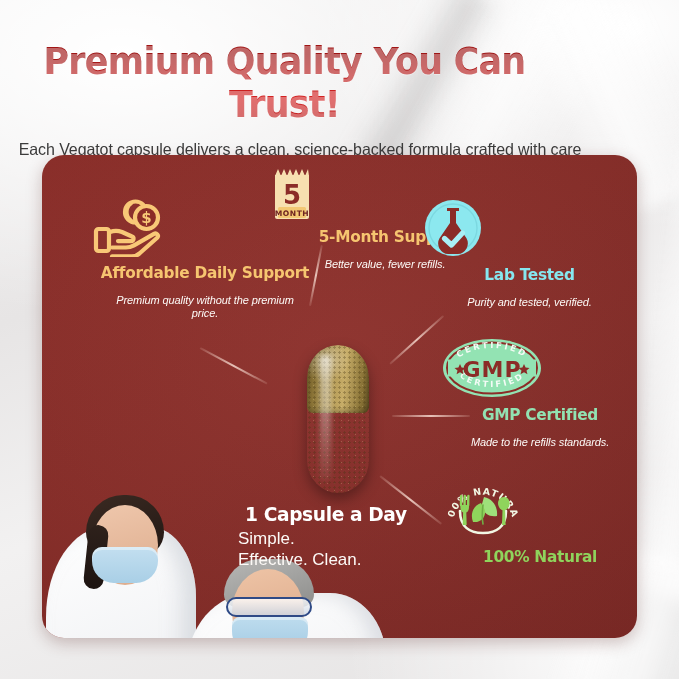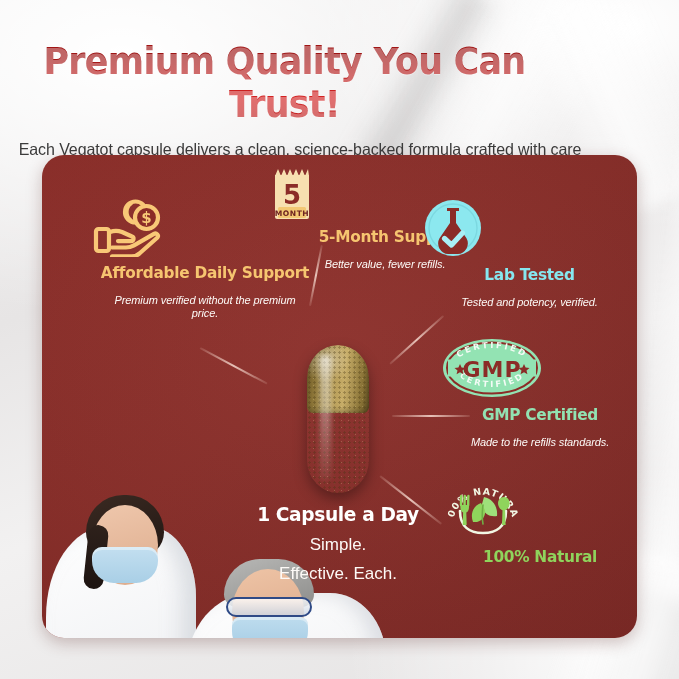--- a/index.html
+++ b/index.html
@@ -67,21 +67,21 @@
   .feat .icon{display:block;margin:0 auto;}
   .feat h3{margin:6px 0 2px;font-family:"DejaVu Sans",sans-serif;
     font-size:16.5px;font-weight:bold;letter-spacing:-.3px;transform:scaleX(.93);}
   .feat p{margin:12px;font-size:11px;font-style:italic;color:#fdfaf7;line-height:1.22;letter-spacing:-.1px;}
   .gold h3{color:#f6c570;}
   .cyan h3{color:#86e7ef;}
   .mint h3{color:#92e2b2;}
   .green h3{color:#8fd45c;}
 
   
-  #center-block{position:absolute;left:238px;top:345px;width:200px;text-align:center;}
+  #center-block{position:absolute;left:238px;top:345px;width:200px;}
   .cap-wrap{position:relative;width:62px;height:148px;margin:0 auto;}
   .capsule{position:absolute;inset:0;border-radius:31px/33px;overflow:hidden;
     box-shadow:0 6px 14px rgba(0,0,0,.34);}
   .cap-body{position:absolute;left:0;top:56px;width:100%;height:92px;
     border-radius:0 0 31px 31px;
     background:
       radial-gradient(60% 40% at 28% 25%, rgba(255,255,255,.34), rgba(255,255,255,0) 70%),
       linear-gradient(95deg,#6d5a26 0%,#8a7436 14%,#b49a55 42%,#cdb border 0,#c9b06a 58%,#8a7335 86%,#5f4e22 100%);
   }
   .cap-top{position:absolute;left:0;top:0;width:100%;height:68px;
@@ -93,21 +93,21 @@
   .cap-grain{position:absolute;inset:0;opacity:.5;
     background-image:
       radial-gradient(rgba(70,55,20,.65) 1px, transparent 1.2px),
       radial-gradient(rgba(240,220,160,.5) .8px, transparent 1px);
     background-size:5px 5px, 7px 7px;
     background-position:0 0, 3px 2px;}
   .cap-gloss{position:absolute;left:13px;top:10px;width:11px;height:126px;border-radius:8px;
     background:linear-gradient(180deg,rgba(255,255,255,.55),rgba(255,255,255,.06));filter:blur(2.5px);}
   #center-block h3{margin:9px 0 2px;font-family:"DejaVu Sans",sans-serif;font-size:20px;
     font-weight:bold;color:#fff;letter-spacing:-.4px;transform:scaleX(.93);}
-  #center-block p{margin:8px;font-size:17px;color:#fdfaf7;line-height:1.24;}
+  #center-block p{margin:0;font-size:17px;color:#fdfaf7;line-height:1.24;}
 
   
   .photo{position:absolute;left:-6px;top:330px;width:360px;height:349px;overflow:hidden;}
   .coat{position:absolute;background:linear-gradient(160deg,#ffffff 0%,#f2f3f5 55%,#dfe2e6 100%);}
   .wfig{left:10px;top:42px;width:150px;height:250px;border-radius:60px 46px 8px 8px/90px 70px 8px 8px;
     box-shadow:inset -14px 0 20px rgba(195,200,208,.55);}
   .mfig{left:150px;top:108px;width:200px;height:200px;border-radius:66px 56px 6px 6px/78px 66px 6px 6px;
     box-shadow:inset -12px 0 18px rgba(195,200,208,.5);}
   .head{position:absolute;border-radius:50%;}
   .whead{left:56px;top:20px;width:66px;height:80px;background:linear-gradient(165deg,#efc7ac,#dcab8c);}
@@ -166,21 +166,21 @@
           </g>
           <text x="56.5" y="28" font-family="DejaVu Sans, sans-serif" font-size="15" font-weight="bold" fill="#f8c877" text-anchor="middle">$</text>
           <g fill="none" stroke="#f8c877" stroke-width="4.2" stroke-linecap="round" stroke-linejoin="round">
             <rect x="6" y="34" width="13" height="22" rx="2.5"></rect>
             <path d="M20 37c4-1.5 8-1.5 12 0l10 4.5c2.4 1 2 4.6-1 4.6H28"></path>
             <path d="M22 52.5h14c3 0 5.5-.8 8-2.2l20-11.4c2.4-1.4 5.3 1.6 3.2 3.8L50 58c-2.4 2.4-5.3 3.4-8.5 3.4H22"></path>
           </g>
         </svg>
       </span>
       <h3>Affordable Daily Support</h3>
-      <p>Premium verified without the premium price.</p>
+      <p>Premium quality without the premium price.</p>
     </div>
 
     <div class="feat gold" id="feat-supply" style="left:228px;top:10px;width:230px;">
       <span class="icon">
         <svg width="44" height="56" viewBox="0 0 44 56">
           <path d="M5 10h34v42a2 2 0 0 1-2 2H7a2 2 0 0 1-2-2z" fill="#f7e0b0"></path>
           <path d="M5 11 L8 4 L11 11 L14 4 L17 11 L20 4 L23 11 L26 4 L29 11 L32 4 L35 11 L38 4 L39 11 Z" fill="#f7e0b0"></path>
           <text x="22" y="39" font-family="DejaVu Sans, sans-serif" font-size="26" font-weight="bold" fill="#8b2c27" text-anchor="middle">5</text>
           <rect x="8" y="42" width="28" height="11" rx="1.5" fill="#f3c874"></rect>
           <text x="22" y="50.5" font-family="DejaVu Sans, sans-serif" font-size="7.6" font-weight="bold" fill="#6e2320" text-anchor="middle" letter-spacing=".5">MONTH</text>
@@ -193,21 +193,21 @@
     <div class="feat cyan" id="feat-lab" style="left:380px;top:42px;width:215px;">
       <span class="icon">
         <svg width="62" height="62" viewBox="0 0 62 62">
           <circle cx="31" cy="31" r="28" fill="#8ce8ef"></circle>
           <circle cx="31" cy="31" r="24" fill="#8ce8ef" stroke="#7cd8e0" stroke-width="1.4"></circle>
           <path d="M25 11h12v3h-3v12l10.5 15.2A10.6 10.6 0 0 1 35.8 57H26.2A10.6 10.6 0 0 1 17.5 41.2L28 26V14h-3z" fill="#8b2c27"></path>
           <path d="M22.5 41.5l7 6.5 11-12" fill="none" stroke="#a9eff5" stroke-width="5.2" stroke-linecap="round" stroke-linejoin="round"></path>
         </svg>
       </span>
       <h3>Lab Tested</h3>
-      <p>Tested and potency, verified.</p>
+      <p>Purity and tested, verified.</p>
     </div>
 
     <div class="feat mint" id="feat-gmp" style="left:398px;top:182px;width:200px;">
       <span class="icon">
         <svg width="104" height="62" viewBox="0 0 104 62">
           <ellipse cx="52" cy="31" rx="49" ry="29" fill="#93e3b3"></ellipse>
           <ellipse cx="52" cy="31" rx="45" ry="25.5" fill="none" stroke="#8b2c27" stroke-width="2"></ellipse>
           <rect x="8" y="22.5" width="88" height="17" fill="#93e3b3"></rect>
           <rect x="8" y="22.5" width="88" height="17" fill="none" stroke="#8b2c27" stroke-width="0"></rect>
           <path id="arcTop" d="M14 31a38 20 0 0 1 76 0" fill="none"></path>
@@ -266,17 +266,17 @@
       <div class="cap-wrap">
         <div class="capsule">
           <div class="cap-body"></div>
           <div class="cap-top"></div>
           <div class="cap-grain"></div>
           <div class="cap-gloss"></div>
         </div>
       </div>
       <h3>1 Capsule a Day</h3>
       <p>Simple.</p>
-      <p>Effective. Each.</p>
+      <p>Effective. Clean.</p>
     </div>
 
   </div>
 </div>
 
 </body></html>

